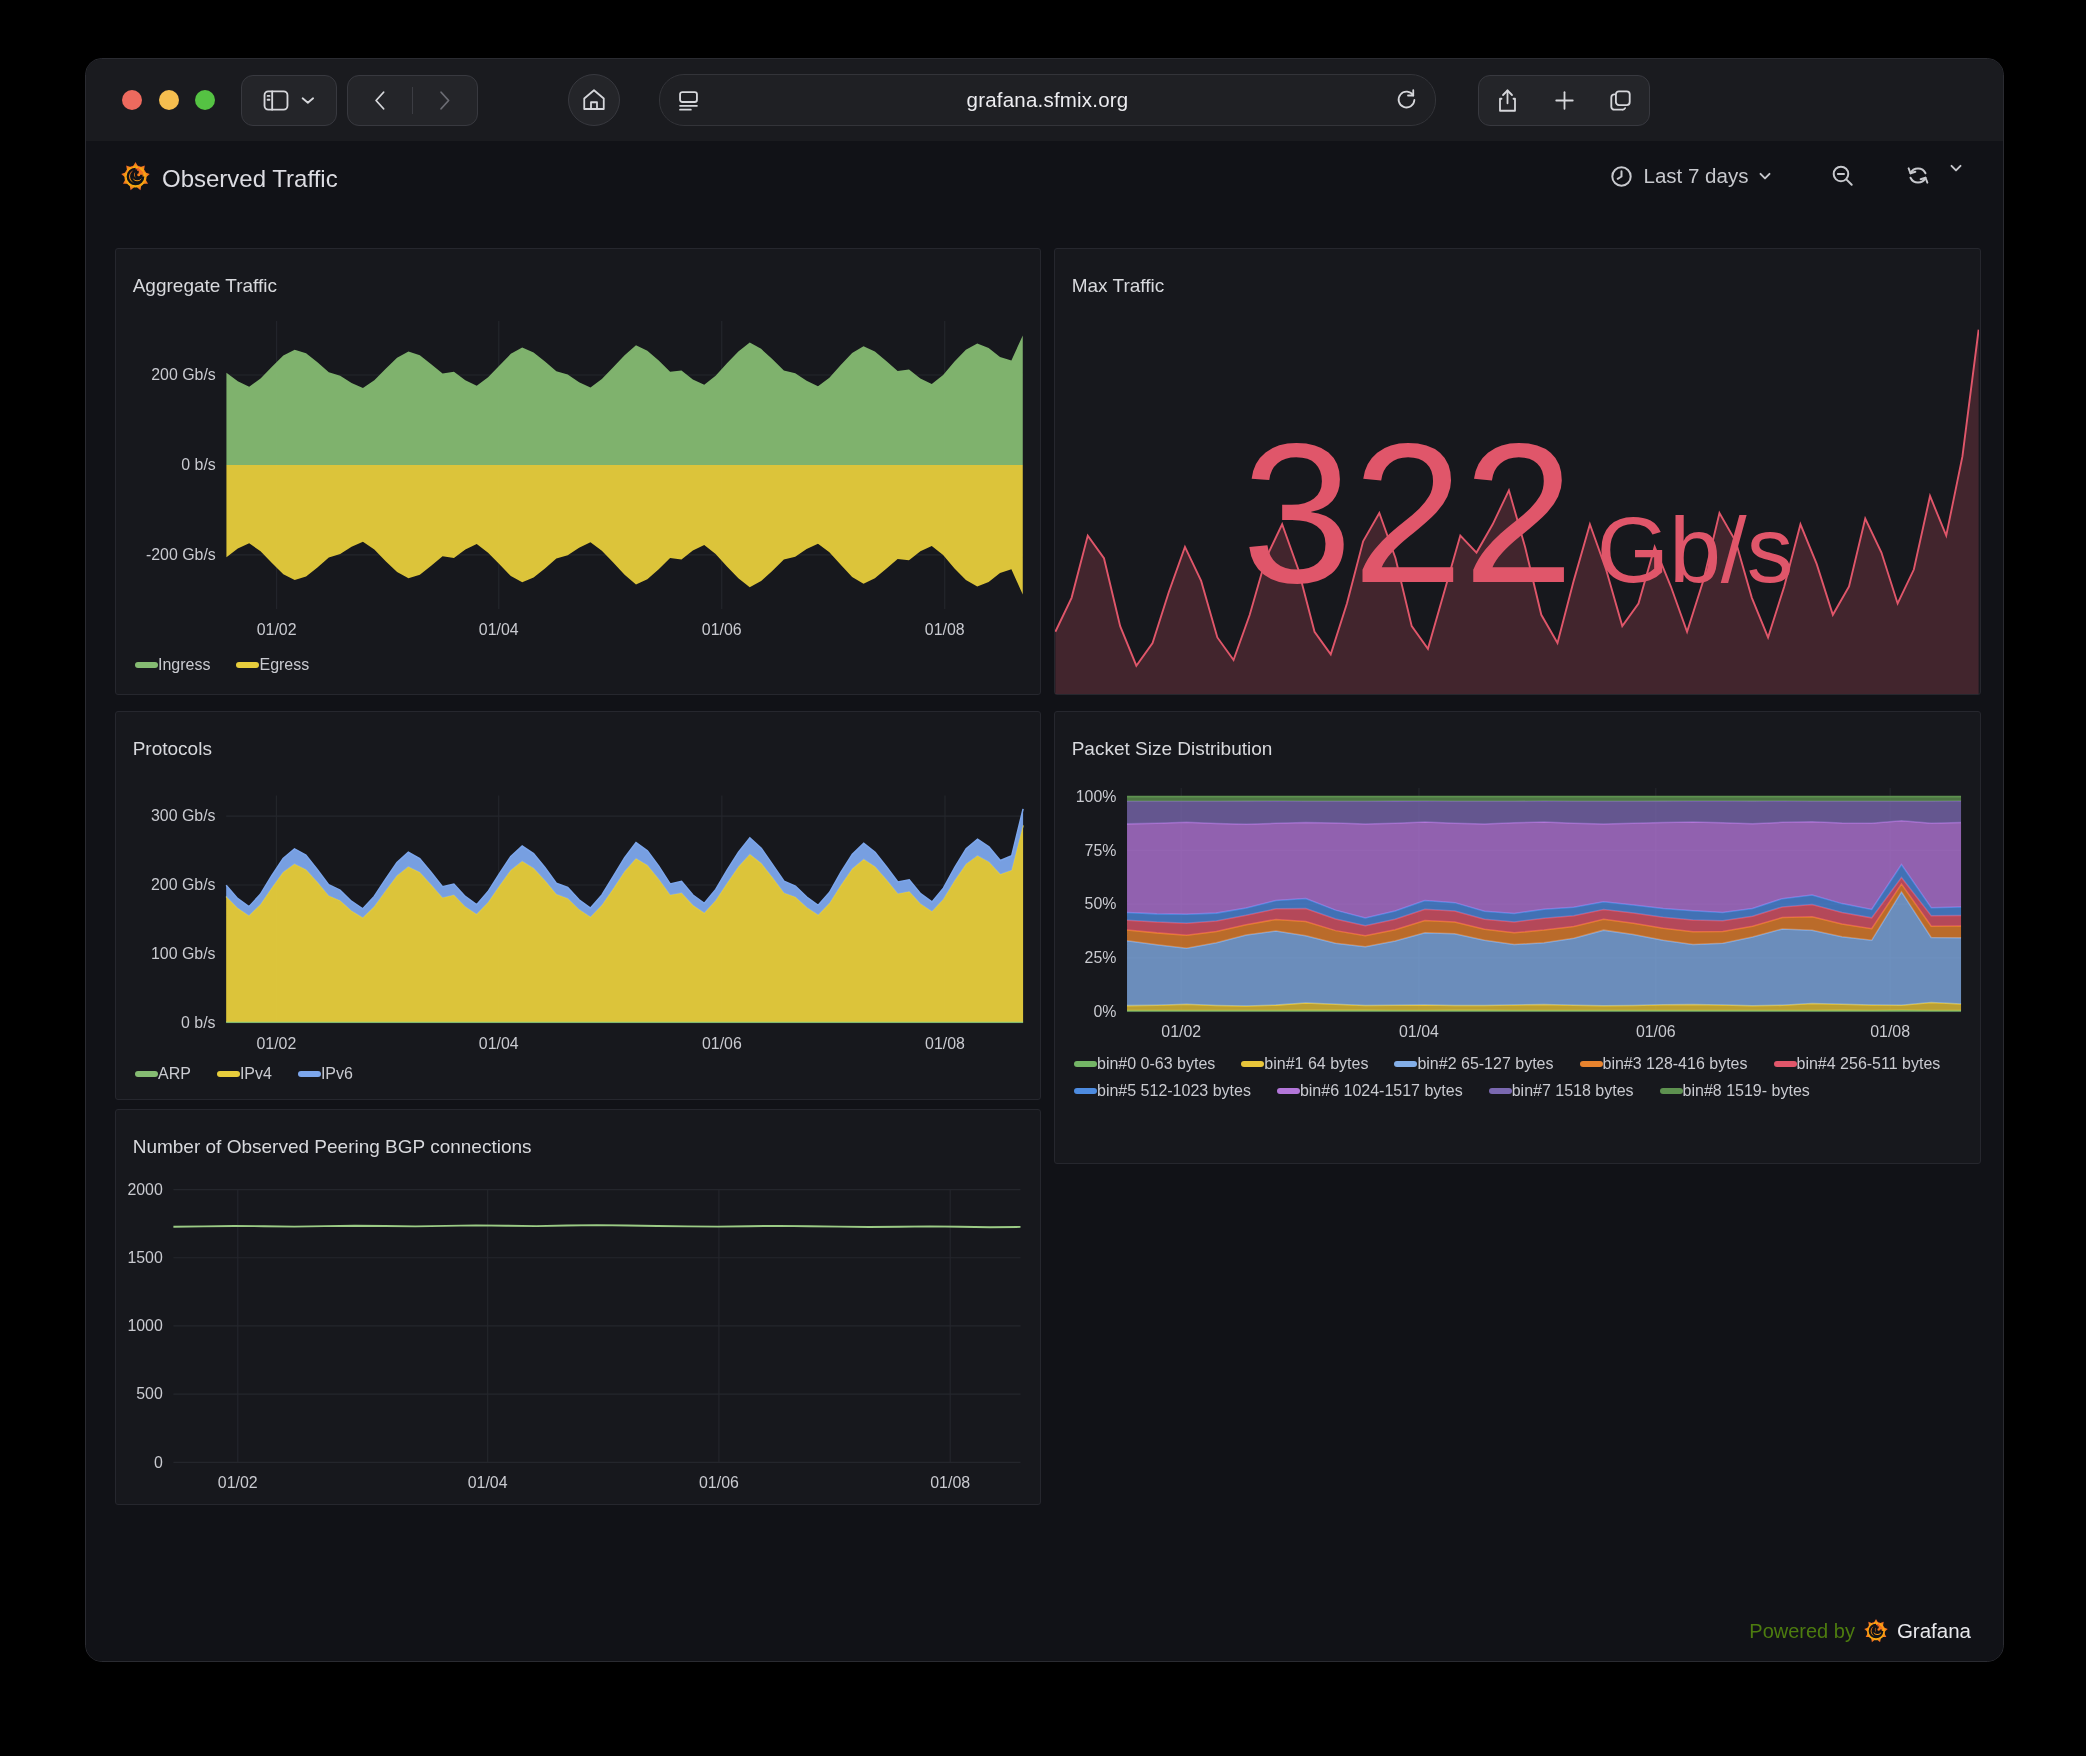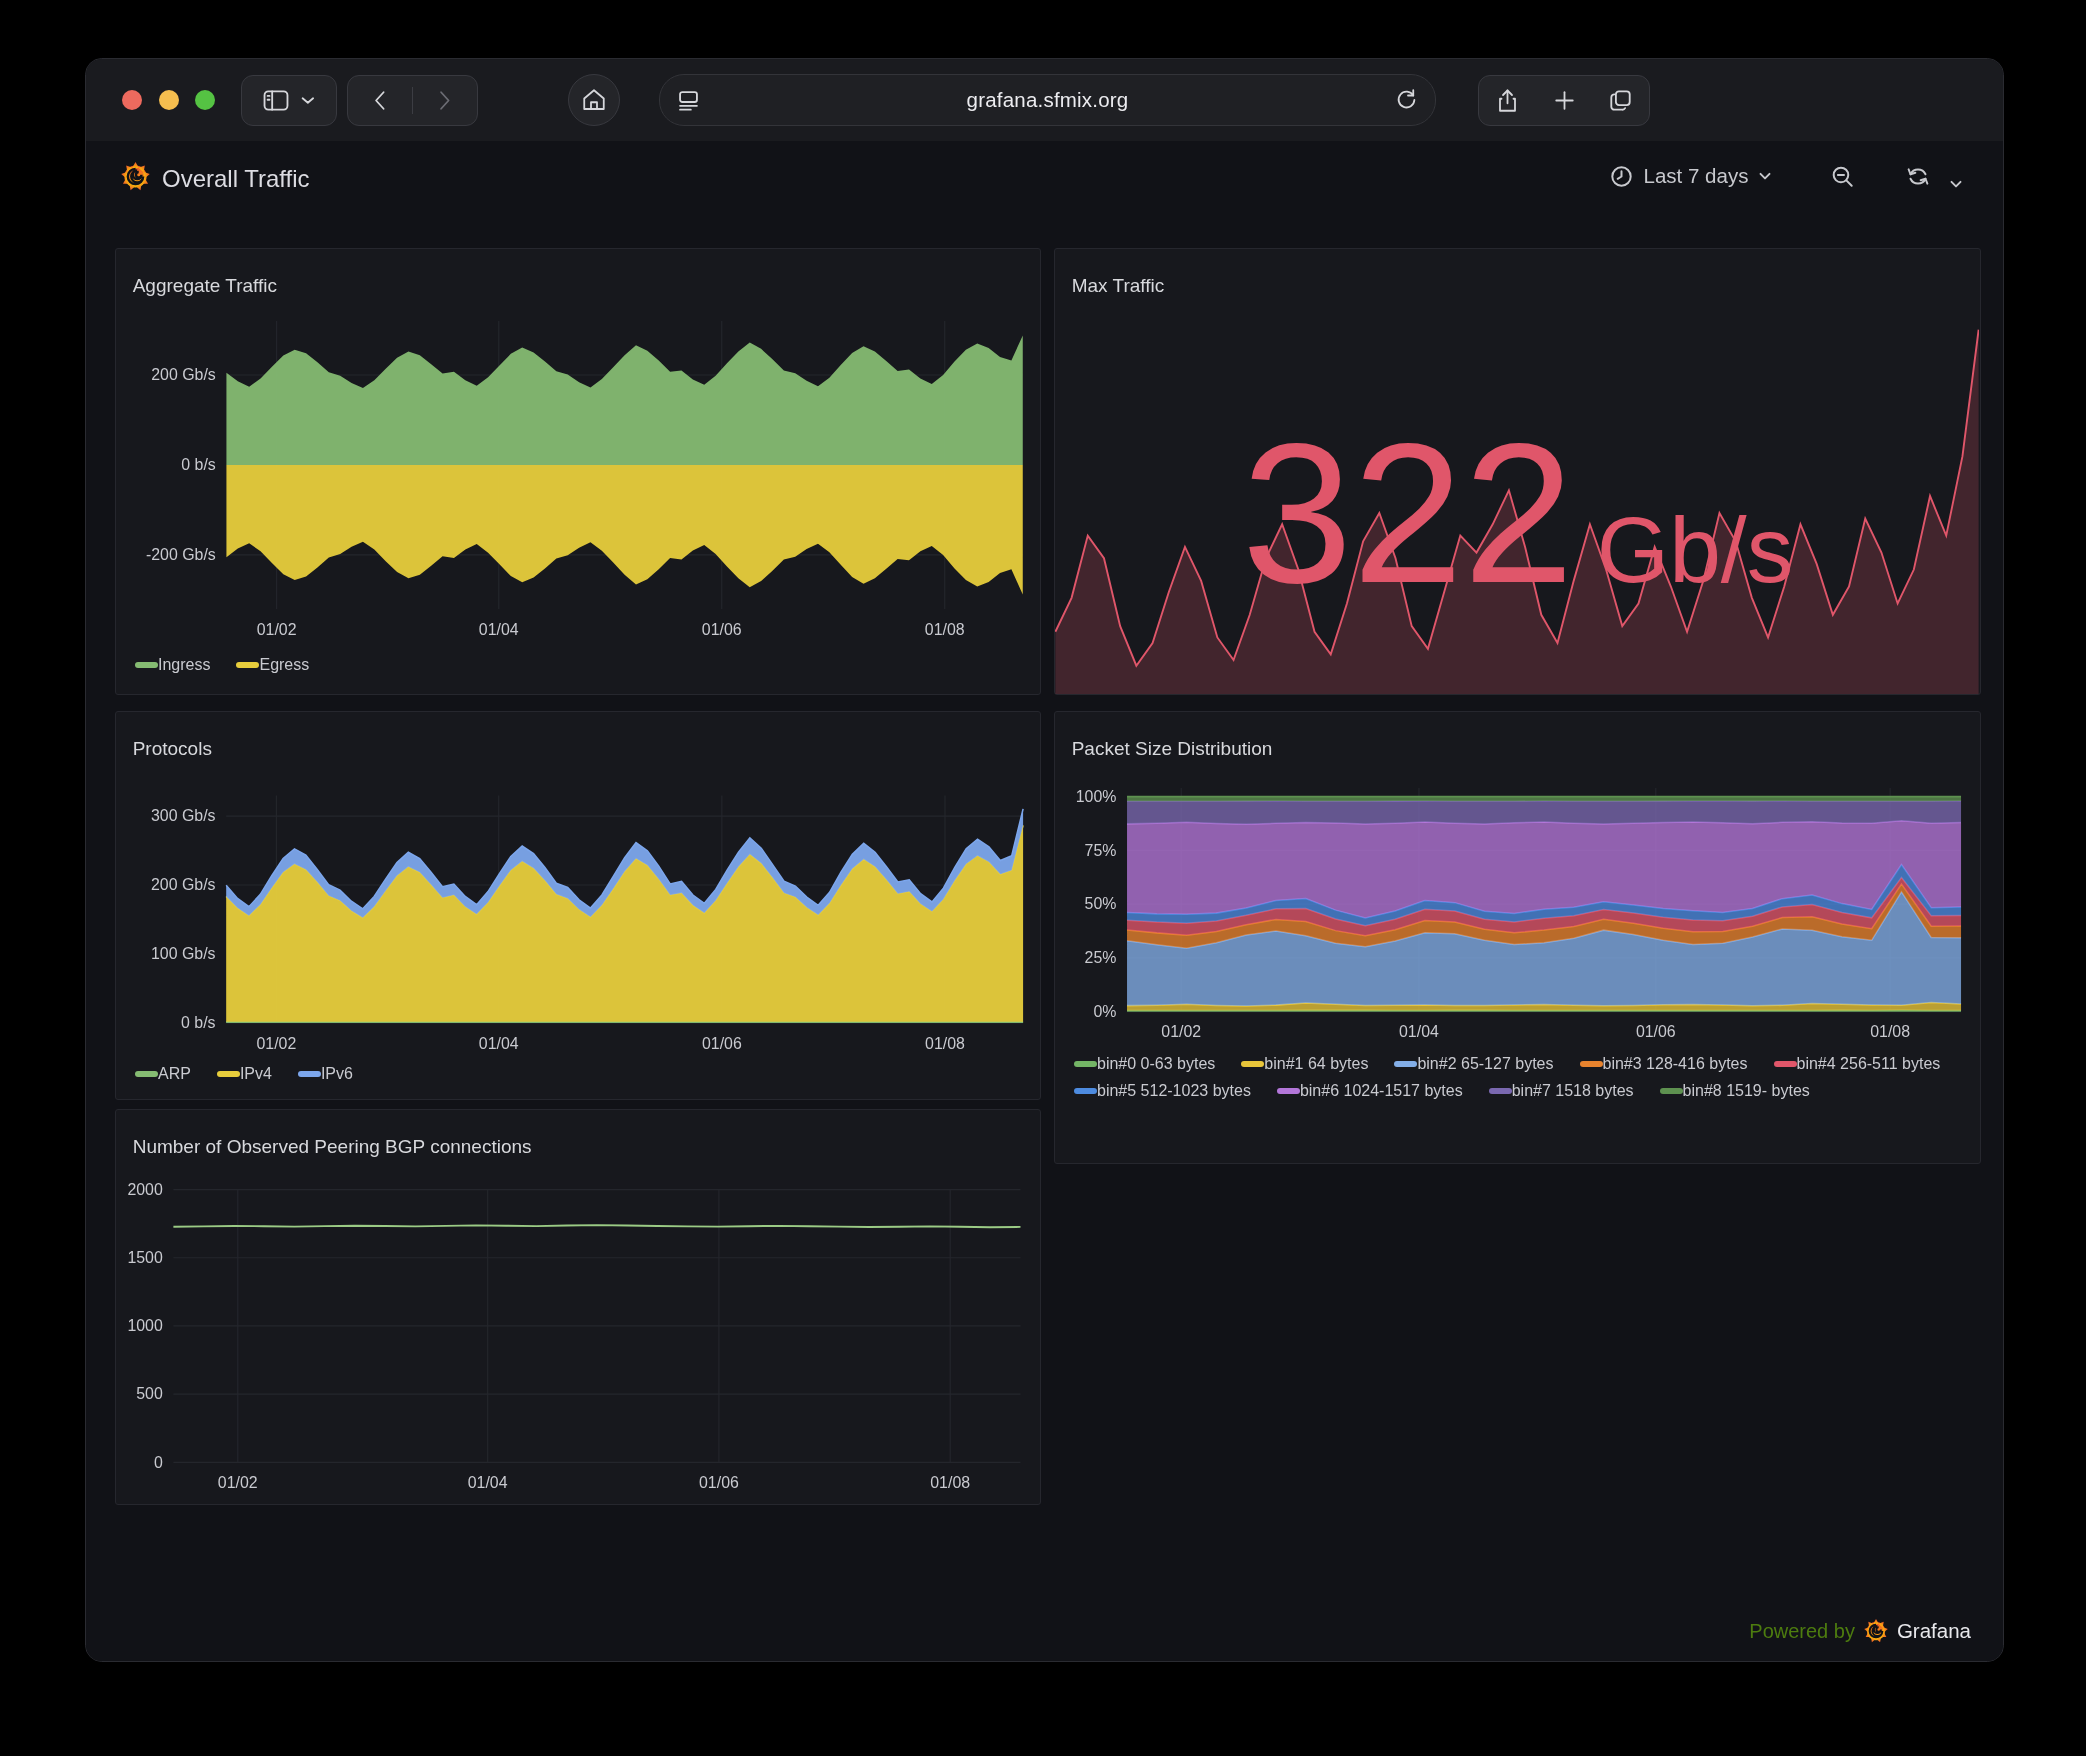--- a/index.html
+++ b/index.html
@@ -20,21 +20,21 @@
         background:#1f2024;border:0.8px solid #333439;display:flex;align-items:center;}
   .url-text{flex:1;text-align:center;color:#ececf0;font-size:20.5px;letter-spacing:0.2px;}
   .icon{stroke:#d6d7db;fill:none;stroke-width:2.4;stroke-linecap:round;stroke-linejoin:round;}
   .icon-dim{stroke:#6b6c73;}
   .divider{width:0.8px;height:27px;background:#3c3d43;}
   
   .page{position:absolute;left:0;top:82px;right:0;bottom:0;background:#111217;}
   .gheader{position:absolute;left:0;top:0;right:0;height:80px;}
   .gtitle{position:absolute;left:76px;top:24px;color:#dcdce2;font-size:24px;font-weight:500;}
   .glogo{position:absolute;left:35px;top:21px;}
-  .gcontrols{position:absolute;right:41px;top:23px;display:flex;align-items:flex-end;gap:20px;
+  .gcontrols{position:absolute;right:41px;top:23px;display:flex;align-items:flex-start;gap:20px;
              color:#c7c8cd;font-size:20.5px;}
   .gicon{stroke:#c7c8cd;fill:none;stroke-width:2.6;stroke-linecap:round;stroke-linejoin:round;}
   
   .panel{position:absolute;background:#17181d;border:0.8px solid #26272e;border-radius:3px;}
   .ptitle{position:absolute;left:16.7px;top:10.6px;color:#d8d9dd;font-size:19px;font-weight:500;z-index:3;}
   .chart text{font-family:"Liberation Sans","DejaVu Sans",sans-serif;}
   .legend{position:absolute;display:flex;flex-wrap:wrap;column-gap:26px;row-gap:9px;z-index:3;}
   .legend-item{display:flex;align-items:center;color:#c9cad0;font-size:16px;cursor:pointer;}
   .legend-pill{width:23px;height:6px;border-radius:3px;}
   .stat-wrap{position:absolute;left:0;right:0;top:165px;display:flex;justify-content:center;
@@ -149,21 +149,21 @@
           </g>
           <path d="M17 8 a9 9 0 1 0 9 9 a7 7 0 1 1 -7 -7 a5 5 0 1 0 5 5 a3.2 3.2 0 1 1 -3.2 -3.2" fill="none" stroke="#111217" stroke-width="2.8"></path>
         </g>
       </defs>
     </svg>
 
     <div class="gheader">
       <svg class="glogo" width="29" height="29" viewBox="0 0 34 34">
         <use href="#graf-logo"></use>
       </svg>
-      <div class="gtitle">Overall Traffic</div>
+      <div class="gtitle">Observed Traffic</div>
       <div class="gcontrols">
         <div style="display:flex;align-items:center;gap:10.6px">
           <svg width="23" height="23" viewBox="0 0 30 30" class="gicon">
             <circle cx="15" cy="15" r="12"></circle>
                 <polyline points="15,8 15,15 10,18"></polyline>
           </svg>
           <span>Last 7 days</span>
           <svg width="12" height="8.3" viewBox="0 0 16 11" class="gicon">
             <polyline points="2,2.5 8,8.5 14,2.5"></polyline>
           </svg>

